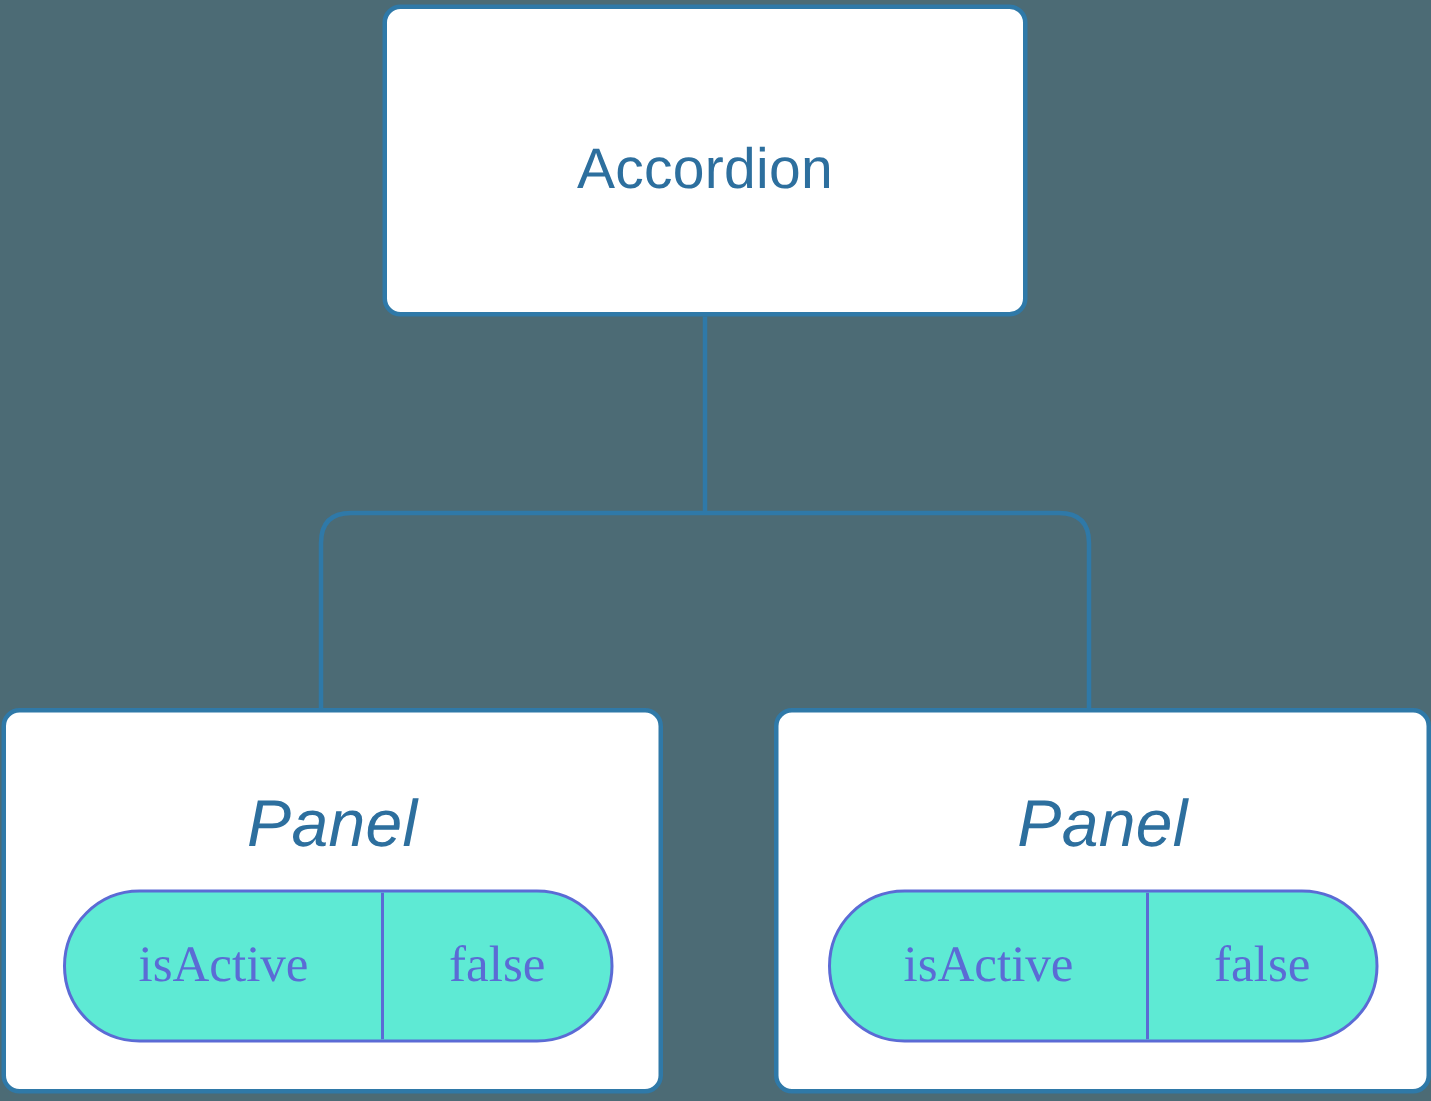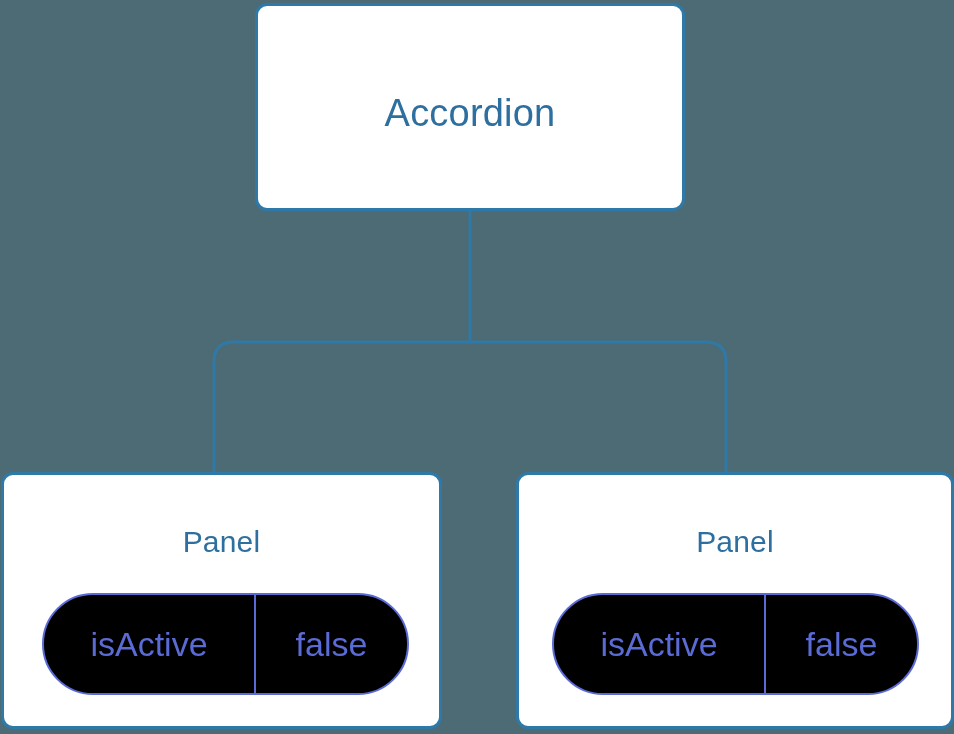--- a/index.html
+++ b/index.html
@@ -61,32 +61,34 @@
     font-weight: 400;
     letter-spacing: 0.2px;
     white-space: nowrap;
   }
   #node-accordion .node-title {
     top: 86px;
     font-size: 38px;
   }
   .panel-title {
     top: 50px;
-    font-size: 30px;
+    font-size: 44px;
+    font-style: italic;
   }
   .prop-pill {
     position: absolute;
     display: flex;
     align-items: stretch;
     border: 2px solid #5b6bd5;
     border-radius: 54px;
-    background: #000000;
+    background: #5eead4;
     box-sizing: border-box;
     height: 102px;
     overflow: hidden;
+    font-family: Liberation Serif, serif;
   }
   #pill-left {
     left: 38px;
     top: 118px;
     width: 367px;
   }
   #pill-right {
     left: 33px;
     top: 118px;
     width: 367px;

